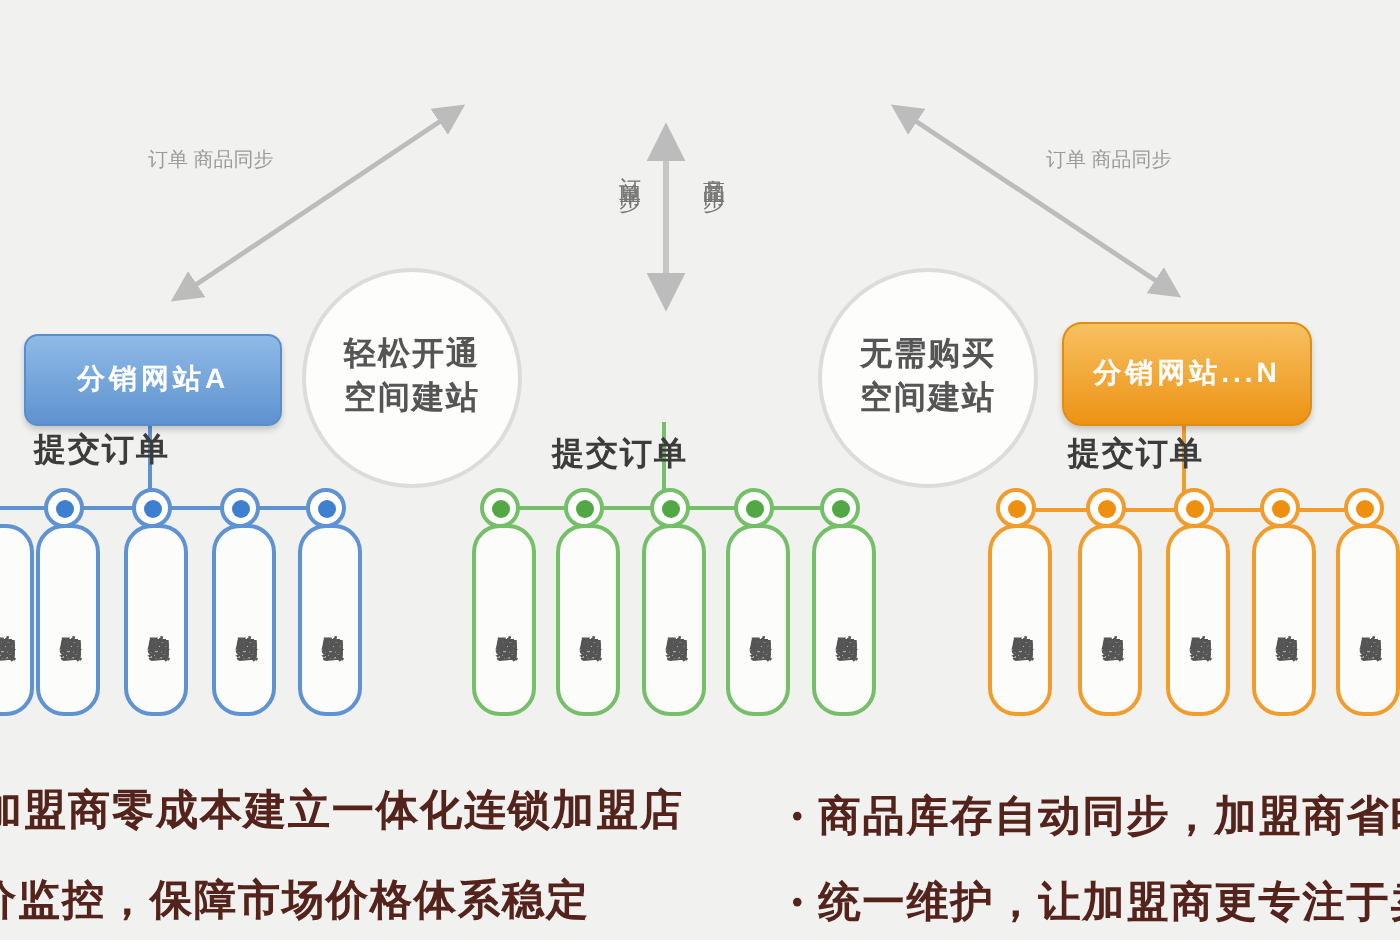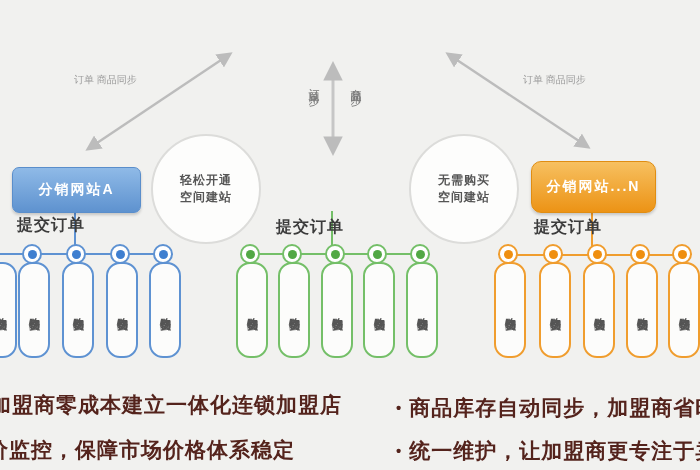--- a/index.html
+++ b/index.html
@@ -32,21 +32,21 @@
   .site-b{left:268px; top:164px; width:128px; height:47px;
     background:linear-gradient(180deg,#a9d89b,#6fb75f); border:1px solid #6bb05b;}
   .site-n{left:531px; top:161px; width:123px; height:50px; border-radius:10px;
     background:linear-gradient(180deg,#f7c060,#ec9315); border:1px solid #e08d12;}
 
   
   .badge{
     position:absolute; width:106px; height:106px; border-radius:50%;
     background:#fdfdfc; border:2px solid #dcdcda;
     display:flex; flex-direction:column; align-items:center; justify-content:center;
-    color:#555; font-weight:bold; font-size:12px; line-height:1.4; letter-spacing:1px;
+    color:#555; font-weight:bold; font-size:16px; line-height:1.4; letter-spacing:1px;
     z-index:2;
   }
   .badge1{left:151px; top:134px;}
   .badge2{left:409px; top:134px;}
 
   
   .alabel{position:absolute; font-size:10px; color:#9b9b9b; z-index:3; white-space:nowrap;}
   .vlabel{
     position:absolute; writing-mode:vertical-rl; text-orientation:upright;
     font-size:11px; color:#787878; letter-spacing:2px; z-index:3;

